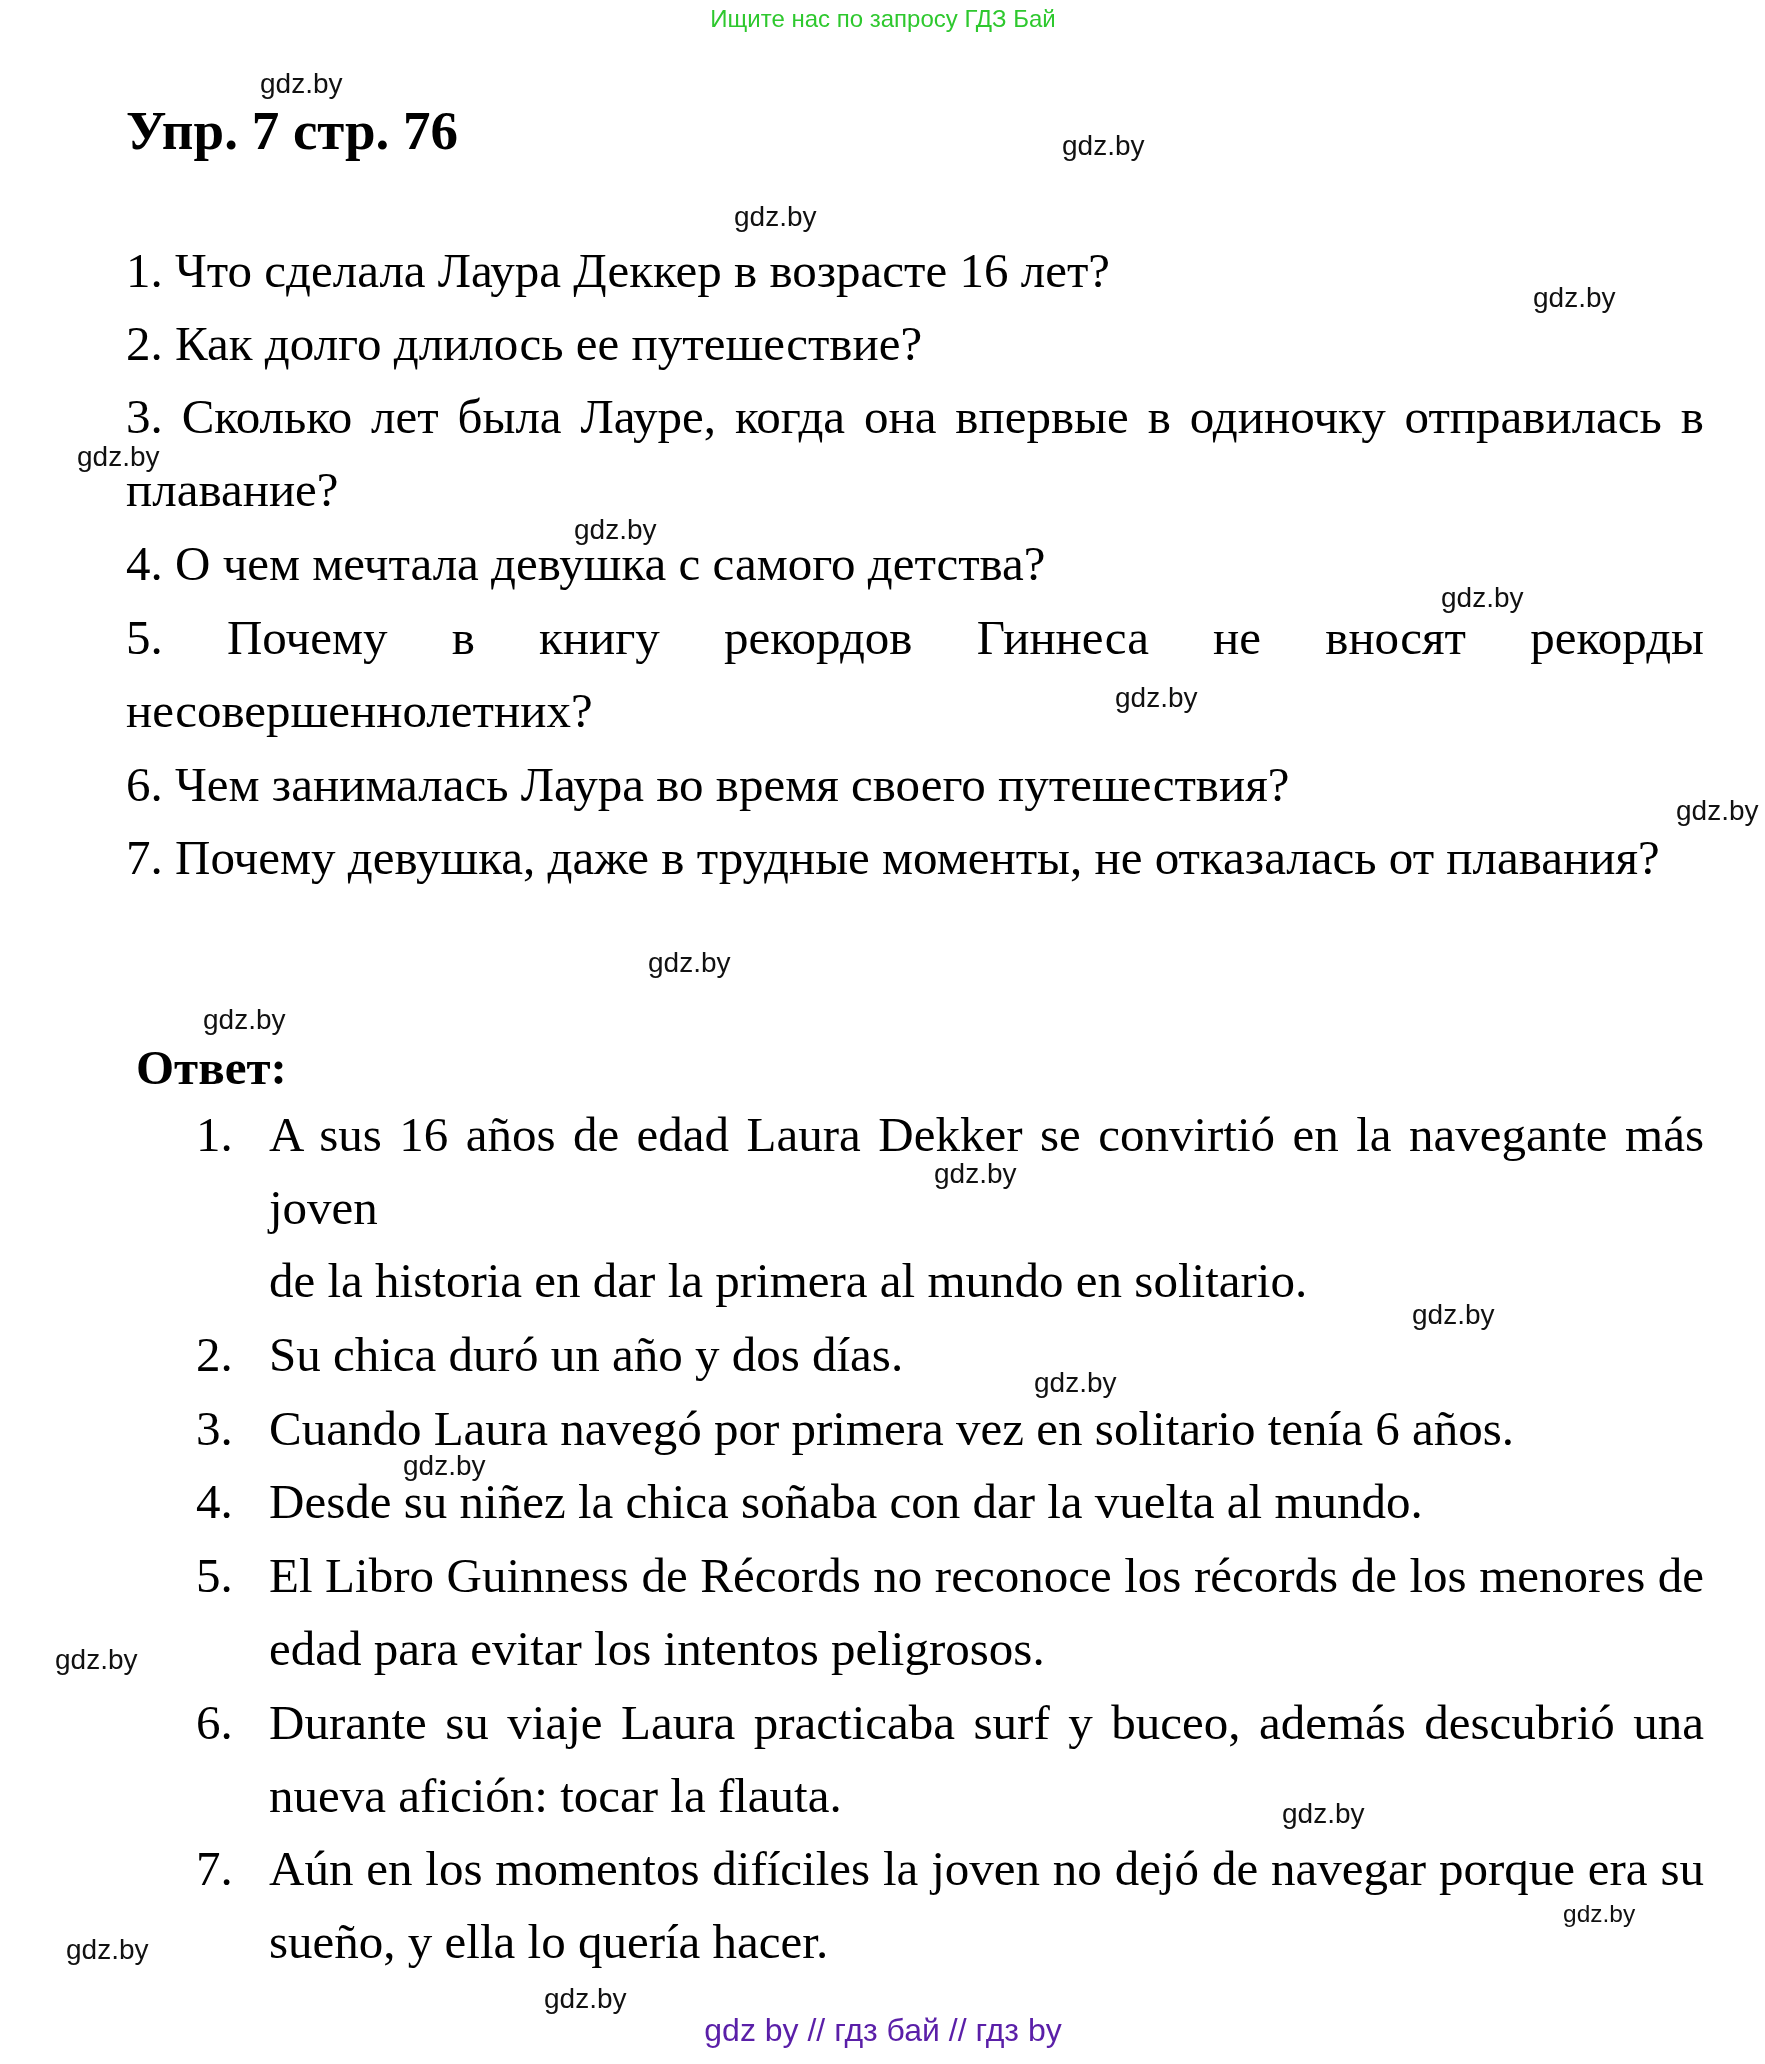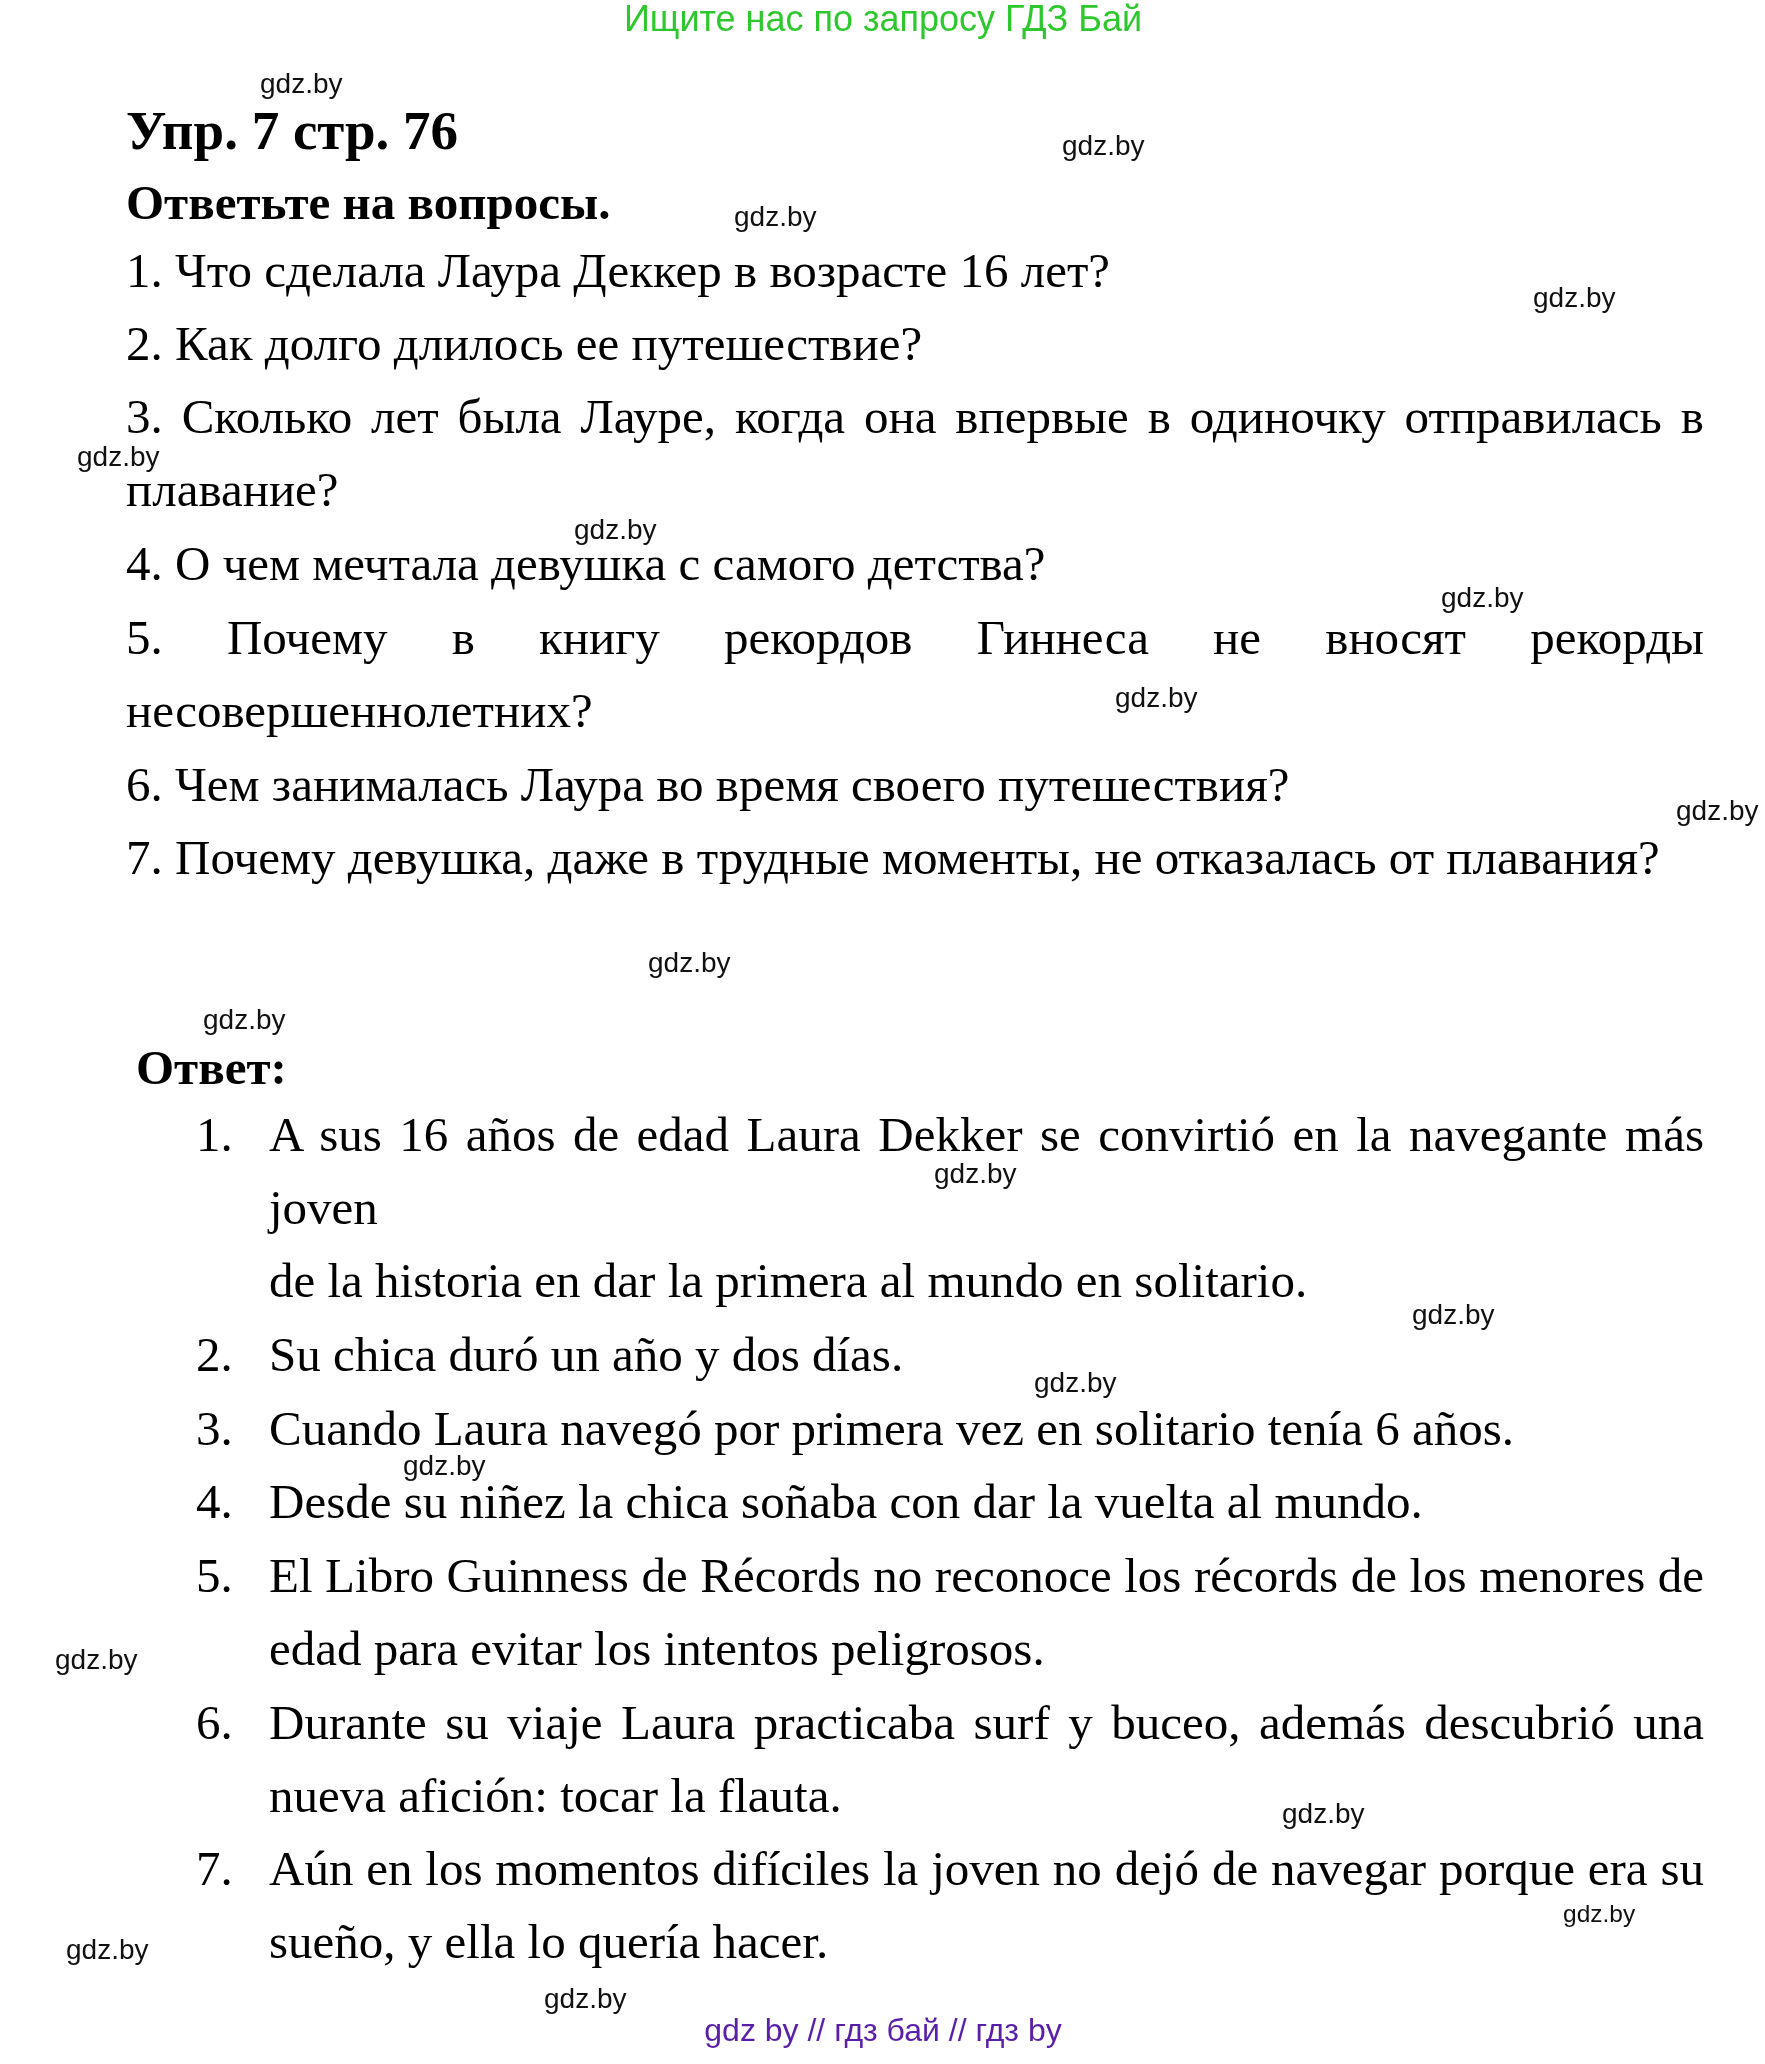--- a/index.html
+++ b/index.html
@@ -1,20 +1,20 @@
 <!DOCTYPE html>
 <html style="font-size:15px"><head>
   <meta charset="utf-8">
   <style>
     html, body { margin: 0; padding: 0; background: #ffffff; }
     body { width: 1766px; height: 2064px; position: relative; overflow: hidden; }
     .page { position: absolute; left: 0; top: 0; width: 1766px; height: 2064px; }
     .banner {
       position: absolute; left: 0; top: 0; width: 1766px; text-align: center;
-      font-family: "Liberation Sans", sans-serif; font-size: 36px; line-height: 38px;
+      font-family: "Liberation Sans", sans-serif; font-size: 24px; line-height: 38px;
       color: #2ec82e;
     }
     .footer {
       position: absolute; left: 0; top: 2053px; width: 1766px; text-align: center;
       font-family: "Liberation Sans", sans-serif; font-size: 32px;
       color: #5a1fa8; transform: translateY(-41px);
     }
     .wm {
       position: absolute; font-family: "Liberation Sans", sans-serif;
       font-size: 28px; color: #111; line-height: 28px;
@@ -31,21 +31,20 @@
     .a .txt { display: block; margin-left: 73px; text-align: justify; text-align-last: left; }
   </style>
 </head>
 <body>
 
 <div class="page">
 
   <div class="banner">Ищите нас по запросу ГДЗ Бай</div>
 
   <div class="title serif">Упр. 7 стр. 76</div>
-  <div class="subtitle serif">Ответьте на вопросы.</div>
 
   <div class="q serif single" style="top:234px;">1. Что сделала Лаура Деккер в возрасте 16 лет?</div>
   <div class="q serif single" style="top:307px;">2. Как долго длилось ее путешествие?</div>
   <div class="q serif multi" style="top:380px;">3. Сколько лет была Лауре, когда она впервые в одиночку отправилась в плавание?</div>
   <div class="q serif single" style="top:527px;">4. О чем мечтала девушка с самого детства?</div>
   <div class="q serif multi" style="top:601px;">5. Почему в книгу рекордов Гиннеса не вносят рекорды несовершеннолетних?</div>
   <div class="q serif single" style="top:748px;">6. Чем занималась Лаура во время своего путешествия?</div>
   <div class="q serif multi" style="top:821px;">7. Почему девушка, даже в трудные моменты, не отказалась от плавания?</div>
 
   <div class="answer-heading serif">Ответ:</div>

